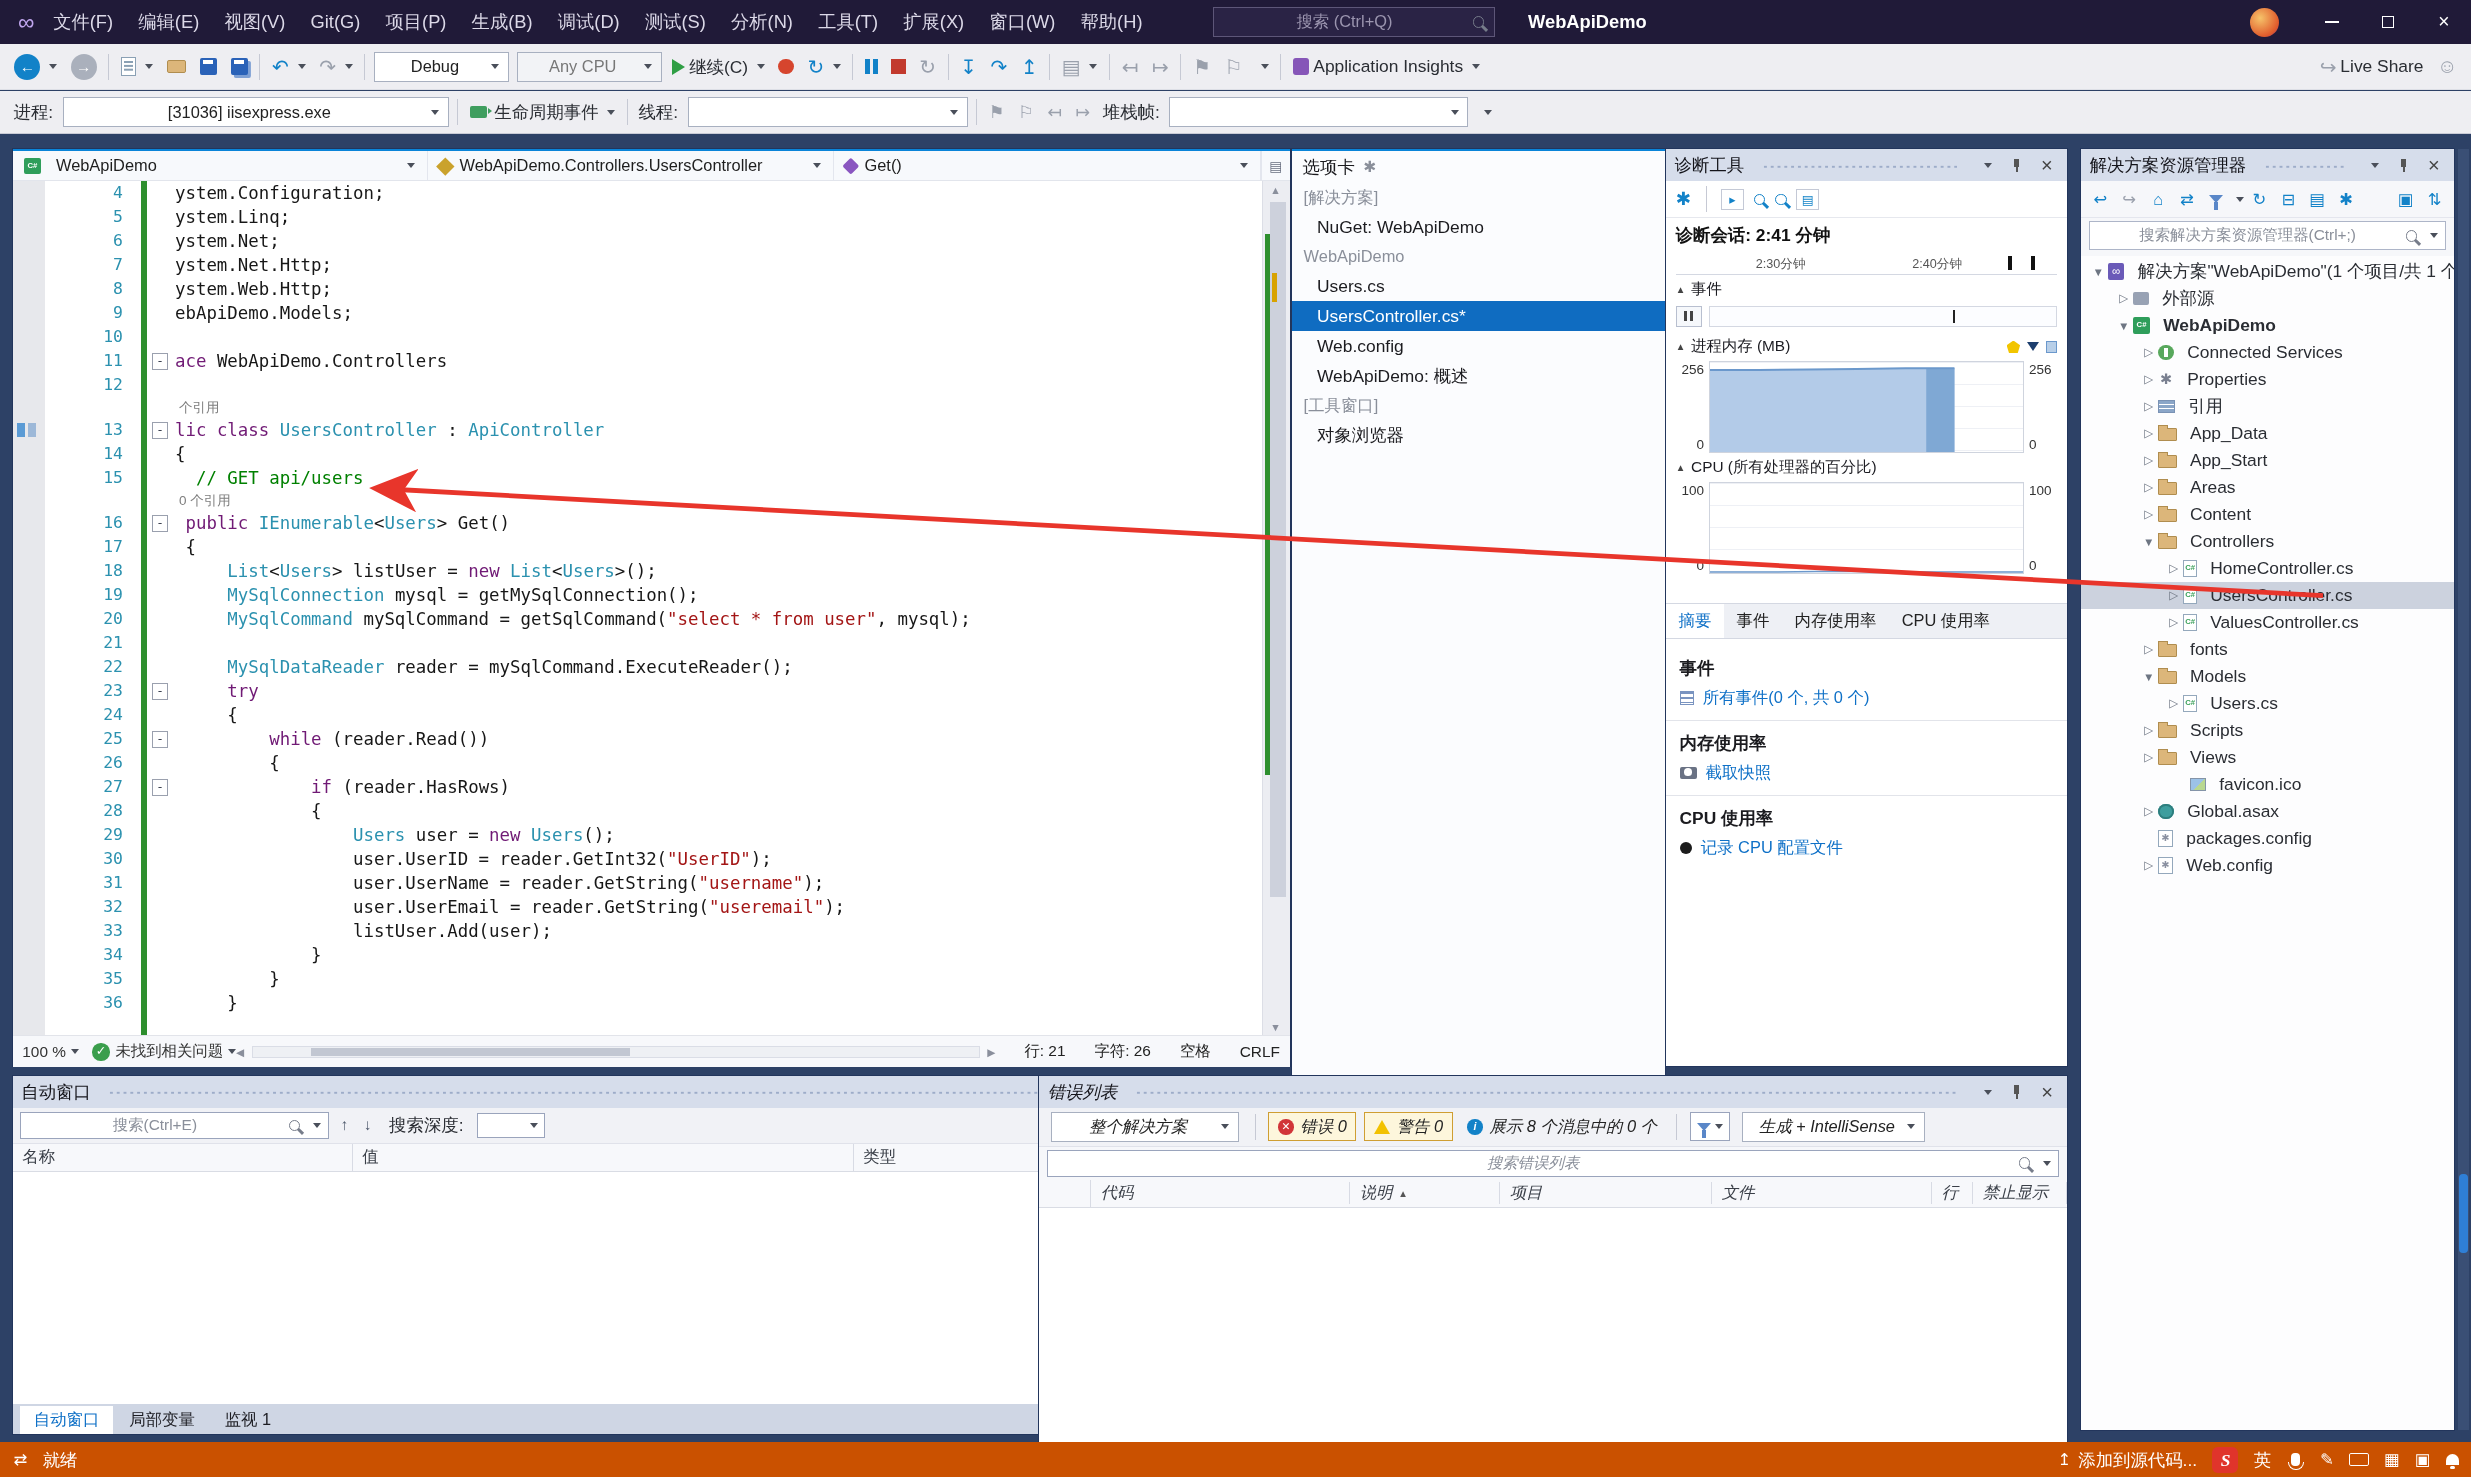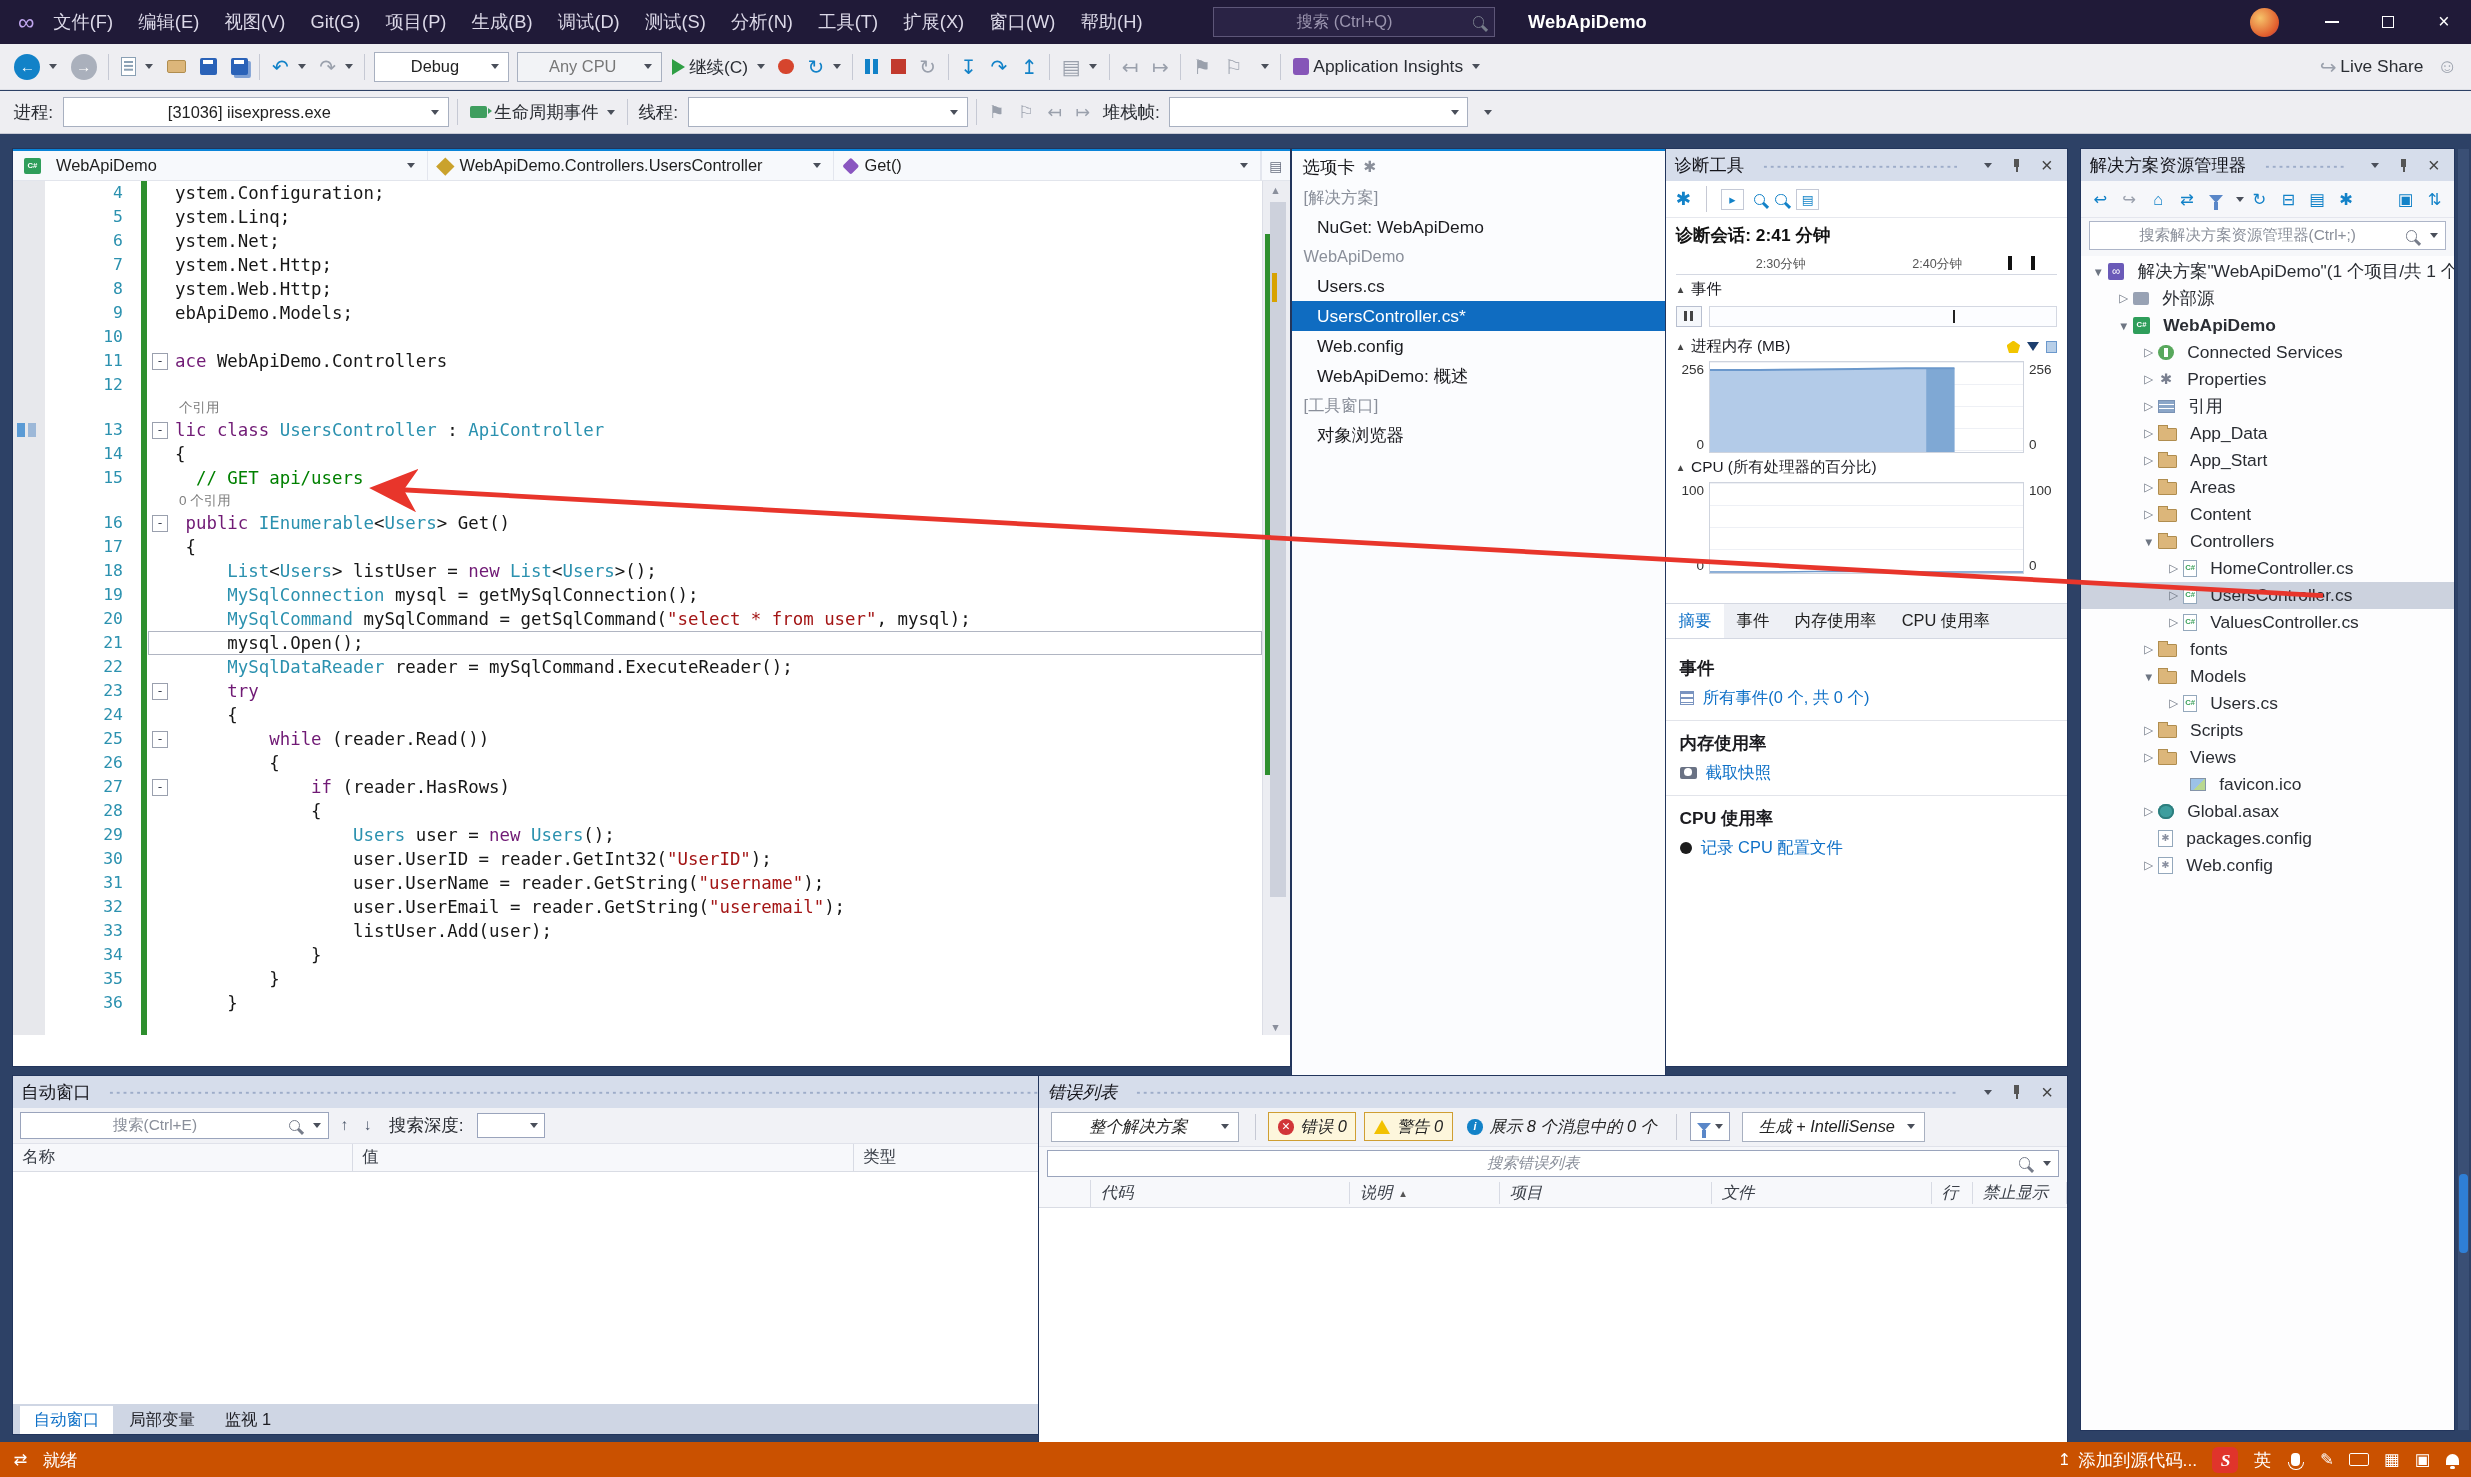--- a/index.html
+++ b/index.html
@@ -585,24 +585,20 @@
             </div>
             <div class="code-row">
               <div class="ln">20</div>
               <div class="rc">
                 <div class="fold"></div>
                 <div class="txt"><span class="tk-p">     </span><span class="tk-t">MySqlCommand</span><span class="tk-p"> mySqlCommand = getSqlCommand(</span><span class="tk-s">"select * from user"</span><span class="tk-p">, mysql);</span></div>
               </div>
             </div>
             <div class="code-row cur">
               <div class="ln">21</div>
-              <div class="rc">
-                <div class="fold"></div>
-                <div class="txt"><span class="tk-p">     mysql.Open();</span></div>
-              </div>
             </div>
             <div class="code-row">
               <div class="ln">22</div>
               <div class="rc">
                 <div class="fold"></div>
                 <div class="txt"><span class="tk-p">     </span><span class="tk-t">MySqlDataReader</span><span class="tk-p"> reader = mySqlCommand.ExecuteReader();</span></div>
               </div>
             </div>
             <div class="code-row">
               <div class="ln">23</div>
@@ -709,20 +705,38 @@
               </div>
             </div>
           </div>
         <div class="ed-vscroll">
           <div class="vthumb"></div>
           <div class="ann green"></div>
           <div class="ann orange"></div>
           <span class="sarr up">▲</span>
           <span class="sarr down">▼</span>
         </div>
+      </div>
+      <div class="ed-status">
+        <span class="zoom">
+            <span>100 %</span>
+            <span class="caret"></span>
+          </span>
+        <span class="okcheck"></span>
+        <span class="health-lbl">未找到相关问题</span>
+        <span class="caret"></span>
+        <span class="sarr">◀</span>
+        <div class="hsc">
+            <div class="thumb"></div>
+          </div>
+        <span class="sarr">▶</span>
+        <span class="stat">行: 21</span>
+        <span class="stat">字符: 26</span>
+        <span class="stat">空格</span>
+        <span class="stat">CRLF</span>
       </div>
     </div>
 
     <div id="vtabs" class="panel">
       <div class="vt-head">
         <span>选项卡</span>
         <span class="vt-gear">✱</span>
       </div>
       <div id="vt-list">
           <div class="vt-group">[解决方案]</div>

